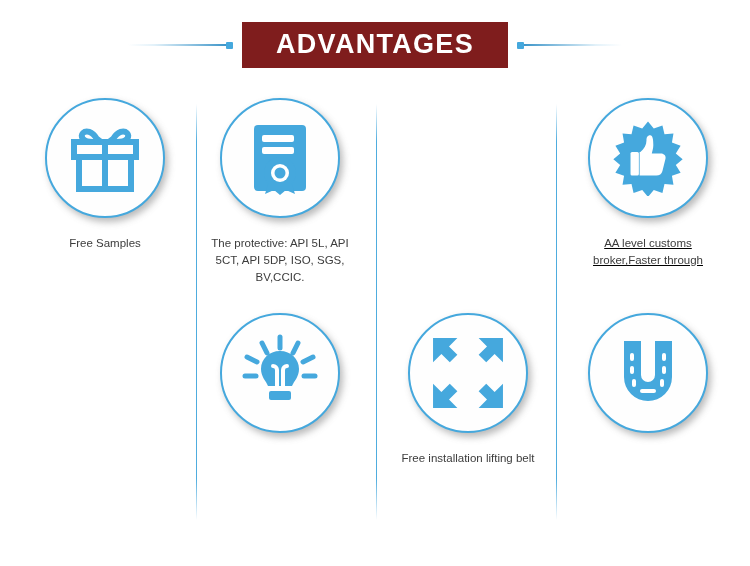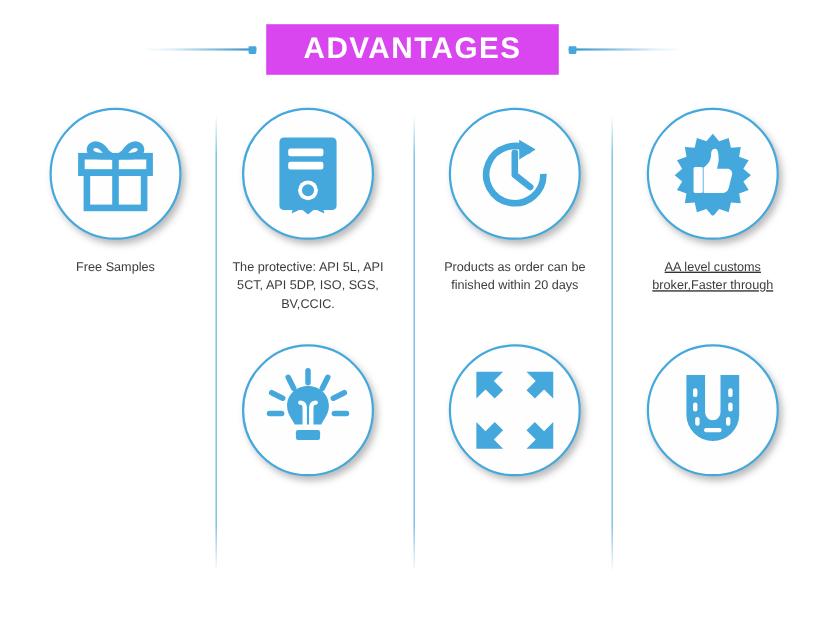--- a/index.html
+++ b/index.html
@@ -52,21 +52,21 @@
     width: 7px;
     height: 7px;
     background: #45a8dd;
     top: 3.5px;
     border-radius: 1px;
   }
   .deco-left .dot { right: 0; }
   .deco-right .dot { left: 0; }
 
   .banner {
-    background: #d946ef;
+    background: #7f1d1d;
     color: #ffffff;
     font-size: 27px;
     font-weight: bold;
     letter-spacing: 1.3px;
     padding: 8px 34px 9px 34px;
     margin: 0 9px;
     line-height: 1.05;
     white-space: nowrap;
   }
 
@@ -183,32 +183,20 @@
             <path d="M24 60l-4 13 9-4 6 5 6-5 9 4-4-13z"></path>
           </g>
           <circle cx="35" cy="52" r="9" fill="#ffffff"></circle>
           <circle cx="35" cy="52" r="5.5" fill="#45a8dd"></circle>
         </svg>
       </span>
     </div>
     <div class="caption">The protective: API 5L, API 5CT, API 5DP, ISO, SGS, BV,CCIC.</div>
   </div>
 
-  <div class="cell row1 col3">
-    <div class="circle">
-      <span>
-        <svg width="74" height="74" viewBox="0 0 74 74">
-          <path d="M52 16.5A26 26 0 1 0 63 37" fill="none" stroke="#45a8dd" stroke-width="6" stroke-linecap="butt"></path>
-          <path d="M41 6l15 9-15 9z" fill="#45a8dd"></path>
-          <path d="M37 18v20l14 11" fill="none" stroke="#45a8dd" stroke-width="6" stroke-linecap="round" stroke-linejoin="round"></path>
-        </svg>
-      </span>
-    </div>
-    <div class="caption">Products as order can be finished within 20 days</div>
-  </div>
 
   <div class="cell row1 col4">
     <div class="circle">
       <span>
         <svg width="76" height="76" viewBox="0 0 100 100">
           <polygon fill="#45a8dd" points="50,2 57.6,11.2 69,7.1 71.7,18.9 83.5,17.9 81.5,29.7 92.9,33.9 86.6,44 95.6,51.6 86.6,59.2 92.9,69.3 81.5,73.5 83.5,85.3 71.7,84.3 69,96.1 57.6,92 50,101.2 42.4,92 31,96.1 28.3,84.3 16.5,85.3 18.5,73.5 7.1,69.3 13.4,59.2 4.4,51.6 13.4,44 7.1,33.9 18.5,29.7 16.5,17.9 28.3,18.9 31,7.1 42.4,11.2"></polygon>
           <path fill="#ffffff" d="M53 20c-4 0-5 3-5 7 0 6-3 11-8 15h-1v31h22c4 0 7-2 8-6l4-16c1-4-2-7-6-7H55c1-4 2-7 2-11 0-8-1-13-4-13z"></path>
           <rect x="27" y="42" width="11" height="31" rx="2" fill="#ffffff"></rect>
         </svg>
       </span>
@@ -247,20 +235,21 @@
         <svg width="76" height="76" viewBox="0 0 100 100">
           <g fill="#45a8dd">
             <path d="M4 4h32L25 15l11 11-10 10-11-11L4 36z"></path>
             <path d="M96 4H64l11 11-11 11 10 10 11-11 11 11z"></path>
             <path d="M4 96h32L25 85l11-11-10-10-11 11L4 64z"></path>
             <path d="M96 96H64l11-11-11-11 10-10 11 11 11-11z"></path>
           </g>
         </svg>
       </span>
     </div>
+    <div class="caption">Free installation lifting belt</div>
   </div>
 
   <div class="cell row2 col4">
     <div class="circle">
       <span>
         <svg width="74" height="72" viewBox="0 0 74 72">
           <path d="M13 4h17v34a7 7 0 0 0 14 0V4h17v36a24 24 0 0 1-48 0z" fill="#45a8dd"></path>
           <g fill="#ffffff">
             <rect x="19" y="16" width="4" height="8" rx="2"></rect>
             <rect x="19" y="29" width="4" height="8" rx="2"></rect>

